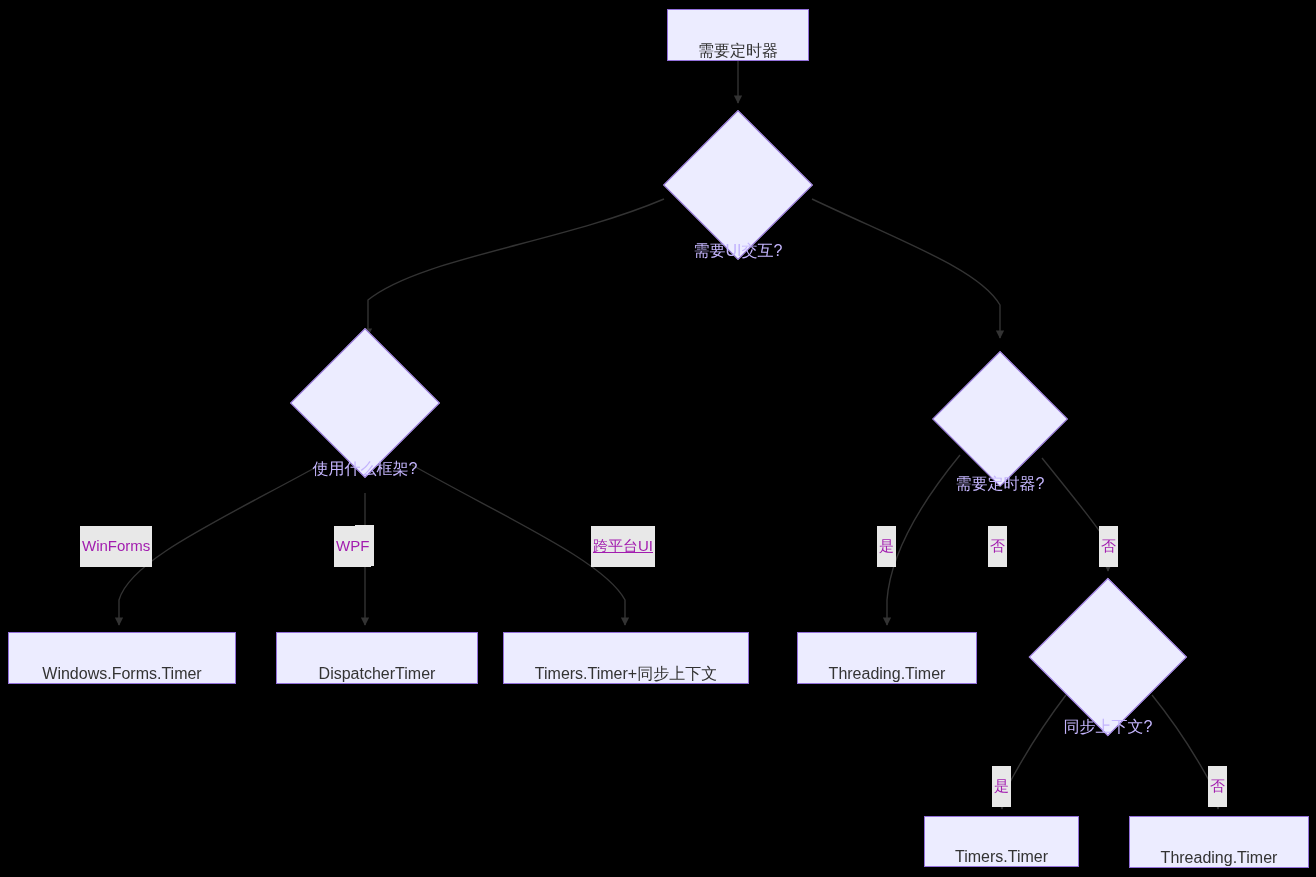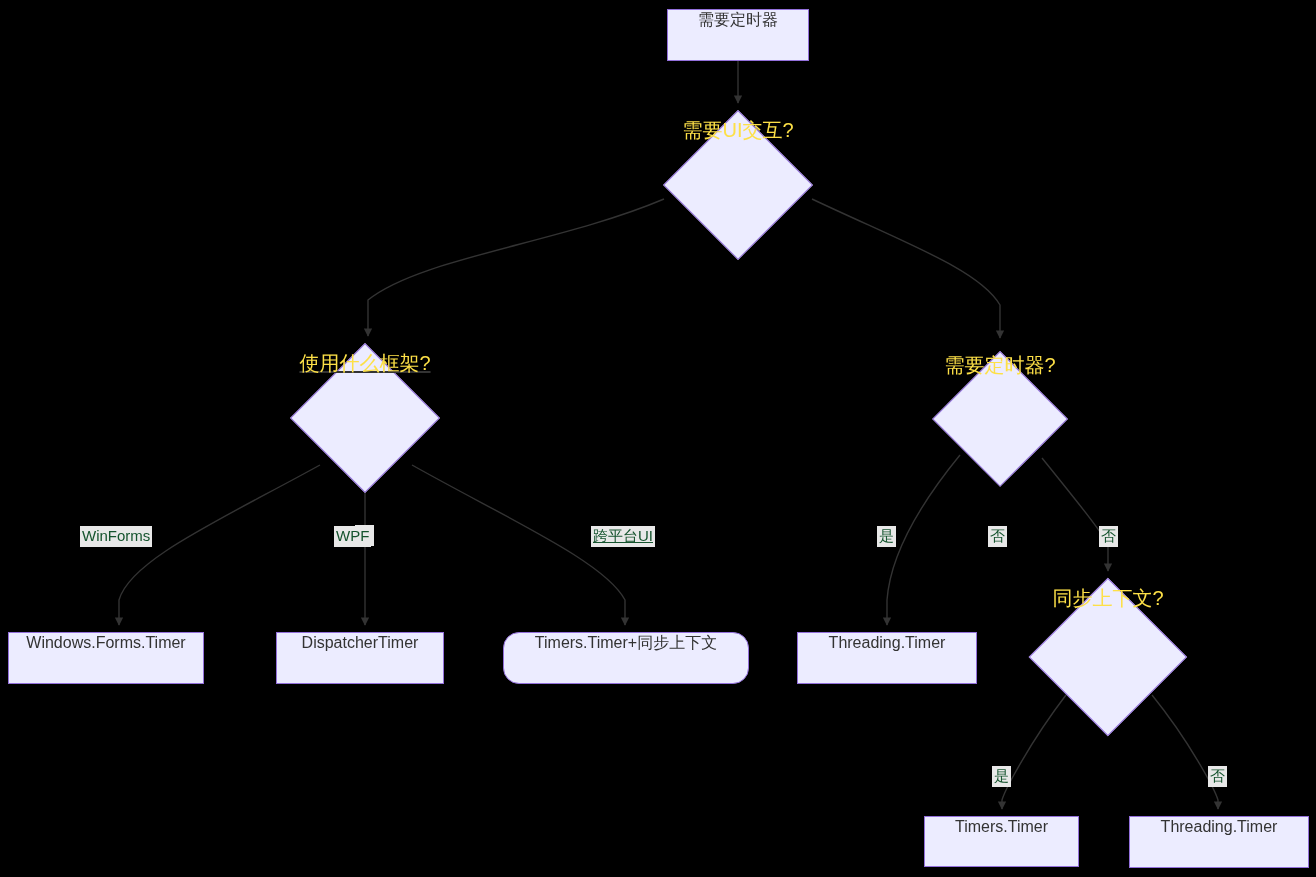--- a/index.html
+++ b/index.html
@@ -19,21 +19,21 @@
     position: absolute;
     left: 0;
     top: 0;
     width: 1316px;
     height: 877px;
   }
   .node {
     position: absolute;
     box-sizing: border-box;
     display: flex;
-    align-items: flex-start;
+    align-items: flex-end;
     justify-content: center;
     color: #333333;
     font-size: 16px;
     line-height: 1.2;
     text-align: center;
     white-space: nowrap;
     z-index: 2;
   }
   .node-rect {
     background: #ECECFF;
@@ -51,32 +51,32 @@
     height: 100%;
     background: #ECECFF;
     border: 1px solid #9370DB;
     transform: rotate(45deg);
     transform-origin: center center;
     box-sizing: border-box;
   }
   .diamond-label {
     position: relative;
     z-index: 3;
-    color: #fde047;
-    font-size: 20px;
+    color: #c4b5fd;
+    font-size: 16px;
     white-space: nowrap;
     margin-top: 8px;
   }
   .edge-label {
     position: absolute;
     background: #E8E8E8;
-    color: #14532d;
+    color: #a21caf;
     font-size: 15px;
     line-height: 1.25;
-    padding: 1px 2px;
+    padding: 11px 2px;
     white-space: nowrap;
     z-index: 4;
   }
 </style>
 </head>
 <body>
 
 <div id="canvas">
 
   <svg id="edges" viewBox="0 0 1316 877" xmlns="http://www.w3.org/2000/svg">
@@ -100,35 +100,35 @@
   </svg>
 
   <div id="nodes-layer">
       <div class="node node-rect" style="left: 667px; top: 9px; width: 142px; height: 52px;">
         <span>需要定时器</span>
       </div>
       <div class="node node-diamond" style="left: 662px; top: 110px; width: 152px; height: 150px;">
         <div class="diamond-shape" style="width: 106.05px; height: 106.05px; left: 22.975px; top: 21.975px;"></div>
         <span class="diamond-label">需要UI交互?</span>
       </div>
-      <div class="node node-diamond" style="left: 281px; top: 343px; width: 168px; height: 150px; text-decoration: underline;">
+      <div class="node node-diamond" style="left: 281px; top: 328px; width: 168px; height: 150px;">
         <div class="diamond-shape" style="width: 106.05px; height: 106.05px; left: 30.975px; top: 21.975px;"></div>
         <span class="diamond-label">使用什么框架?</span>
       </div>
       <div class="node node-diamond" style="left: 932px; top: 345px; width: 136px; height: 148px;">
         <div class="diamond-shape" style="width: 96.152px; height: 96.152px; left: 19.924px; top: 25.924px;"></div>
         <span class="diamond-label">需要定时器?</span>
       </div>
-      <div class="node node-rect" style="left: 8px; top: 632px; width: 196px; height: 52px;">
+      <div class="node node-rect" style="left: 8px; top: 632px; width: 228px; height: 52px;">
         <span>Windows.Forms.Timer</span>
       </div>
-      <div class="node node-rect" style="left: 276px; top: 632px; width: 168px; height: 52px;">
+      <div class="node node-rect" style="left: 276px; top: 632px; width: 202px; height: 52px;">
         <span>DispatcherTimer</span>
       </div>
-      <div class="node node-rect" style="left: 503px; top: 632px; width: 246px; height: 52px; border-radius: 16px;">
+      <div class="node node-rect" style="left: 503px; top: 632px; width: 246px; height: 52px;">
         <span>Timers.Timer+同步上下文</span>
       </div>
       <div class="node node-rect" style="left: 797px; top: 632px; width: 180px; height: 52px;">
         <span>Threading.Timer</span>
       </div>
       <div class="node node-diamond" style="left: 1027px; top: 578px; width: 162px; height: 158px;">
         <div class="diamond-shape" style="width: 111.706px; height: 111.706px; left: 25.147px; top: 23.147px;"></div>
         <span class="diamond-label">同步上下文?</span>
       </div>
       <div class="node node-rect" style="left: 924px; top: 816px; width: 155px; height: 51px;">

